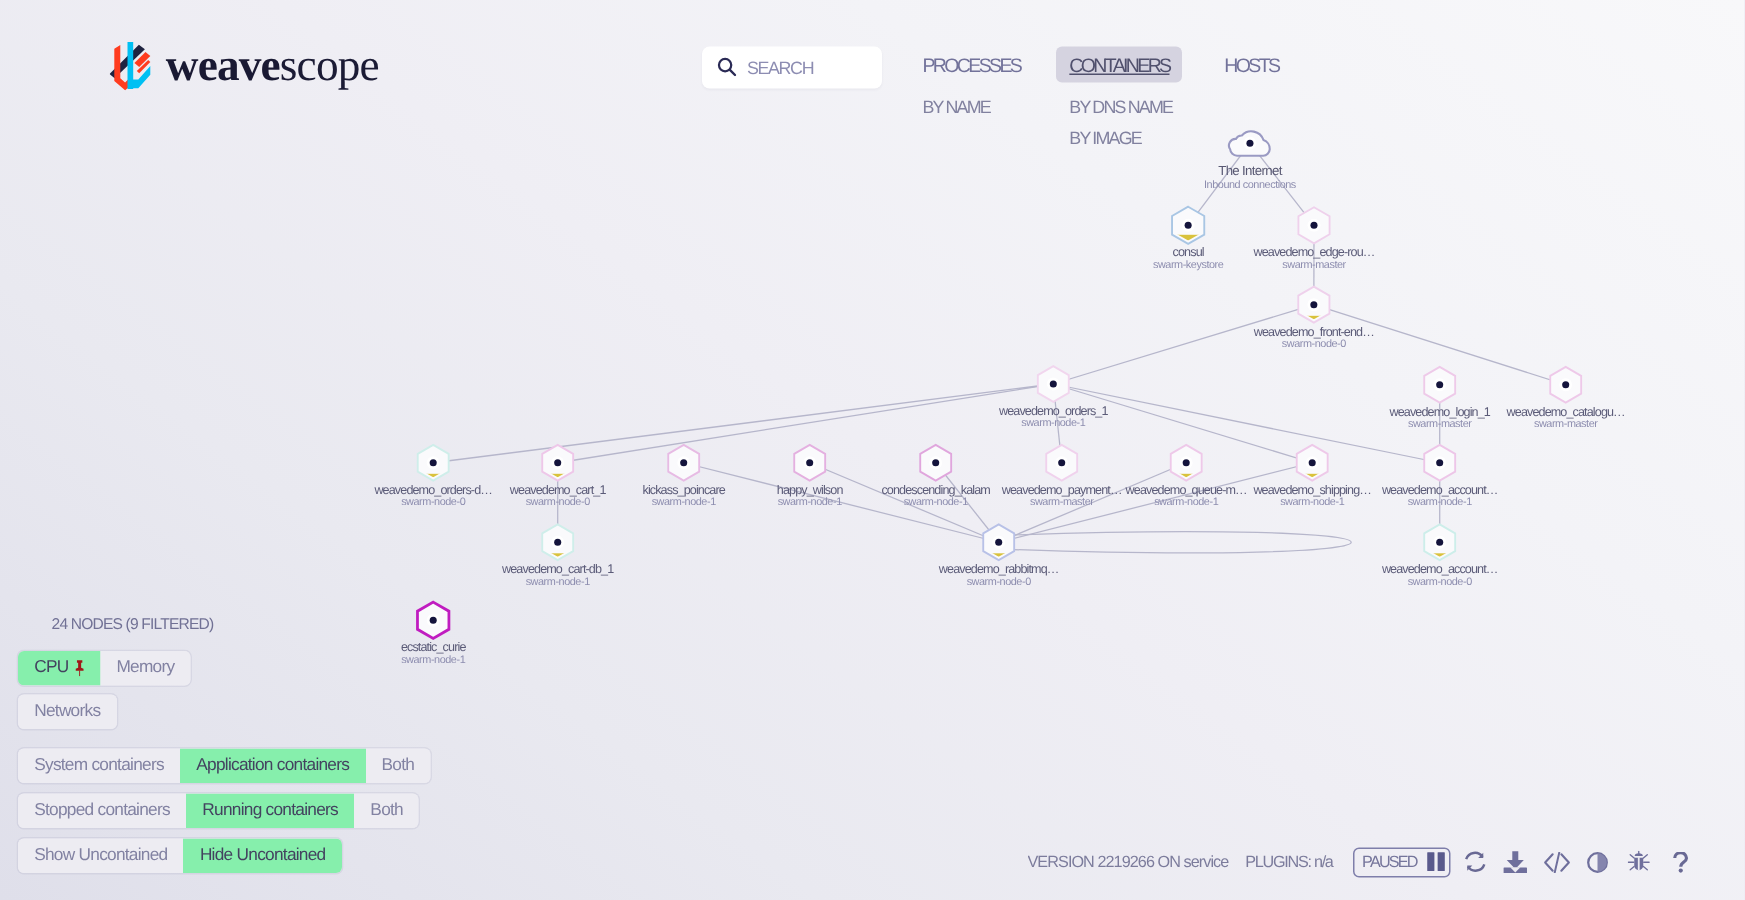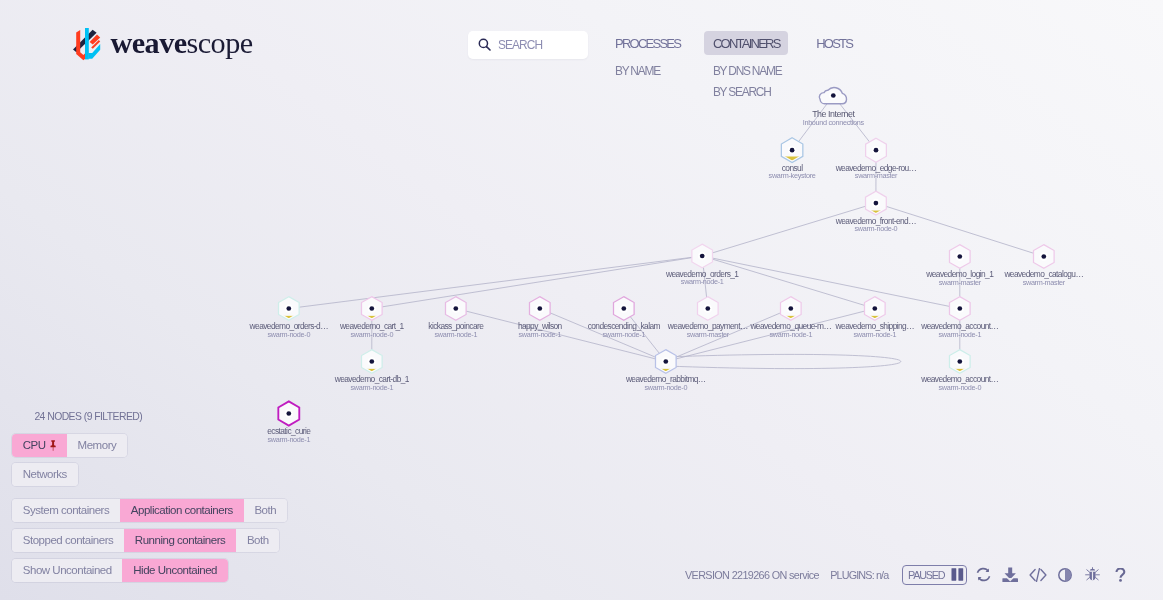--- a/index.html
+++ b/index.html
@@ -23,40 +23,40 @@
   #search { position:absolute; left:468.2px; top:30.5px; width:119.9px; height:28.4px;
     background:#fff; border-radius:5px; display:flex; align-items:center; padding-left:9.6px; gap:7.2px;
     box-shadow:0 1px 2px rgba(40,40,80,0.05); transform:translateZ(0);}
   #search-placeholder { font-size:11.9px; letter-spacing:-0.9px; color:#8d8db2; margin-left:0px;}
 
   #topnav { position:absolute; left:0; top:0; width:1163px; height:110px; transform:translateZ(0); }
   .topic { position:absolute; top:30.9px; }
   .topic-main { font-size:13px; letter-spacing:-1.75px; color:#72729a; height:24.5px;
      display:flex; align-items:center; justify-content:center; padding:0 8.6px; border-radius:4px;
      cursor:pointer; white-space:nowrap;}
-  .topic.sel .topic-main { background:#d5d3e0; color:#50506d;}
+  .topic.sel .topic-main { background:#d5d3e0; color:#50506d;text-decoration:underline;}
   .subs { margin-top:9.6px; display:flex; flex-direction:column; gap:9.5px; padding-left:8.6px; }
   .sub { font-size:11.9px; letter-spacing:-1.2px; color:#81819f; cursor:pointer; white-space:nowrap; line-height:12px;}
 
   
   #graph { position:absolute; inset:0; transform:translateZ(0); }
   .nlabel { font-family:"Liberation Sans", sans-serif; font-size:8.4px; letter-spacing:-0.58px; fill:#5b5b78; text-anchor:middle; }
   .nsub { font-family:"Liberation Sans", sans-serif; font-size:7.25px; letter-spacing:-0.3px; fill:#8d8daf; text-anchor:middle; }
   .ilabel { font-family:"Liberation Sans", sans-serif; font-size:8.85px; letter-spacing:-0.45px; fill:#585872; text-anchor:middle; }
 
   
   #leftctl { position:absolute; left:12.4px; top:408px; transform:translateZ(0); }
   #nodecount { font-size:10.4px; letter-spacing:-0.55px; color:#717195; margin-left:22px; height:25.5px; line-height:17px;}
   #groups { display:flex; flex-direction:column; gap:7.2px; align-items:flex-start; }
   .btngroup.sep { margin-top:5.5px; }
   .btngroup { will-change:transform; display:flex; border-radius:4px; overflow:hidden; width:max-content; height:22.8px;
     box-shadow:0 0 0 1px rgba(125,125,165,0.13); background:#eeedf3; }
   .btn { font-size:11.5px; letter-spacing:-0.48px; color:#8282a2; background:#edecf2; cursor:pointer; white-space:nowrap;
     display:flex; align-items:center; padding:0 10.8px; }
-  .btn.on { background:#f9a8d4; color:#43435f; }
+  .btn.on { background:#86efac; color:#43435f; }
   .pin { margin-left:4.2px; margin-bottom:-1px; }
 
   
   #status { position:absolute; transform:translateZ(0); left:685px; top:564.6px; display:flex; align-items:center; height:20.7px; }
   #version { font-size:10.8px; color:#7c7c9c; letter-spacing:-0.62px; width:145.2px;}
   #plugins { font-size:10.8px; color:#7c7c9c; letter-spacing:-0.85px; width:72.2px;}
   #paused { display:flex; align-items:center; gap:5.3px; border:1.1px solid #7e7eaa; border-radius:4px;
     height:20.7px; width:64.9px; padding:0 1.5px 0 4.7px; cursor:pointer; box-sizing:border-box; margin-right:2.3px;}
   #paused-label { font-size:10.8px; color:#75759b; letter-spacing:-1.2px; margin-right:3.2px;}
   .ibtn { width:27.4px; height:20.7px; display:flex; align-items:center; justify-content:center; cursor:pointer;}
@@ -292,21 +292,21 @@
     <div class="topic" style="left: 606.4px;">
       <div class="topic-main">PROCESSES</div>
       <div class="subs">
         <div class="sub">BY NAME</div>
       </div>
     </div>
     <div class="topic sel" style="left: 704.3px;">
       <div class="topic-main">CONTAINERS</div>
       <div class="subs">
         <div class="sub">BY DNS NAME</div>
-        <div class="sub">BY SEARCH</div>
+        <div class="sub">BY IMAGE</div>
       </div>
     </div>
     <div class="topic" style="left: 807.6px;">
       <div class="topic-main">HOSTS</div>
       <div class="subs"></div>
     </div>
   </div>
 
 <div id="leftctl">
   <div id="nodecount">24 NODES (9 FILTERED)</div>

